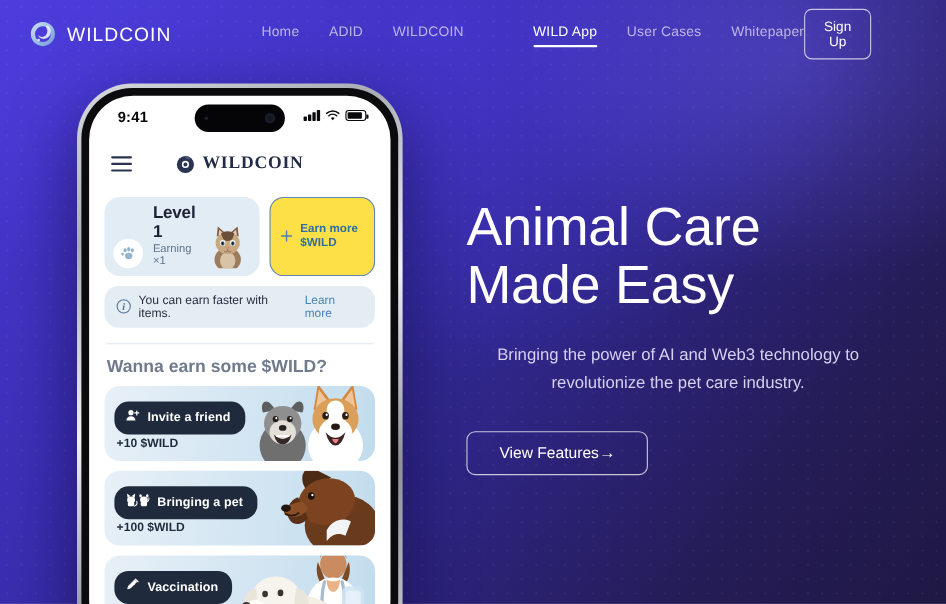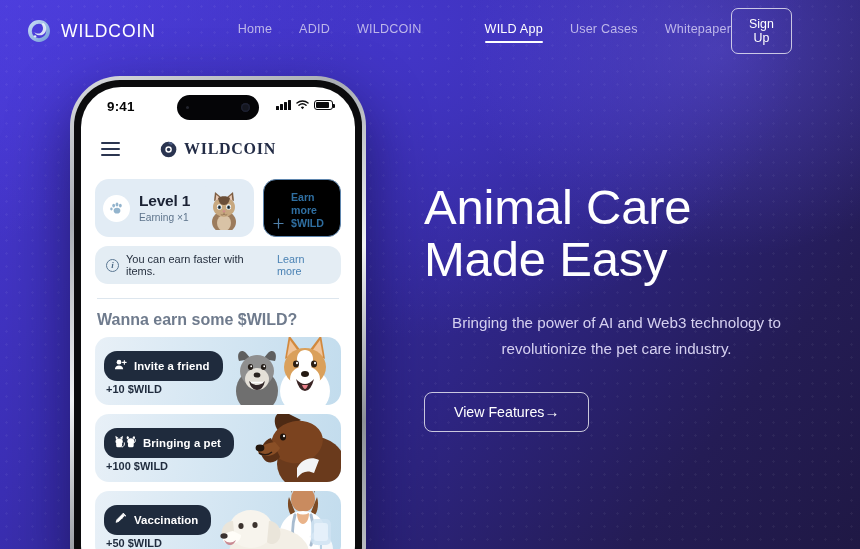--- a/index.html
+++ b/index.html
@@ -164,41 +164,41 @@
     font-size: 16px; color:#232c46; letter-spacing: .7px; font-weight: 700;
   }
 
   .screen-body { padding: 14px 14px 0 14px; }
 
   
   .level-row { display:flex; gap: 9px; align-items: stretch; }
   .level-card {
     flex: 1 1 auto;
     background:#e2ecf5; border-radius: 14px;
-    display:flex; align-items:center; gap:9px;
+    display:flex; align-items:flex-end; gap:9px;
     padding: 7px 8px; position: relative; overflow:hidden;
     min-height: 50px;
   }
   .paw-circle {
     width:27px;height:27px;border-radius:50%;background:#fff;
     display:flex;align-items:center;justify-content:center;flex:0 0 auto;
   }
   .level-txt { line-height:1.08; }
   .level-txt .t1 { font-size:15.5px; font-weight:bold; color:#1b2234; letter-spacing:-.2px;}
   .level-txt .t2 { font-size:10.2px; color:#5e748c; margin-top:2px;}
   .kitten {
     width: 40px; height: 44px; margin-left: auto; margin-right: 2px;
     border-radius: 4px; flex:0 0 auto;
     position: relative; overflow: hidden;
   }
   .earn-btn {
-    flex: 0 0 auto; width: 78px;
+    flex: 0 0 auto; width: 96px;
     border: 1.5px solid #5f86ae; border-radius: 13px;
-    background: #000000;
-    display:flex; align-items:flex-end; gap:6px; padding: 6px 8px;
+    background: #fde047;
+    display:flex; align-items:center; gap:6px; padding: 6px 8px;
     cursor: pointer;
   }
   .earn-btn .plus { font-size:17px; color:#4f7fa8; line-height:1; font-weight:300;}
   .earn-btn .lbl { font-size:10.6px; font-weight:bold; color:#2f6ea0; line-height:1.22; }
 
   
   .info-bar {
     margin-top: 9px; background:#e4edf4; border-radius: 13px;
     display:flex; align-items:center; gap:7px; padding: 7px 11px;
   }

